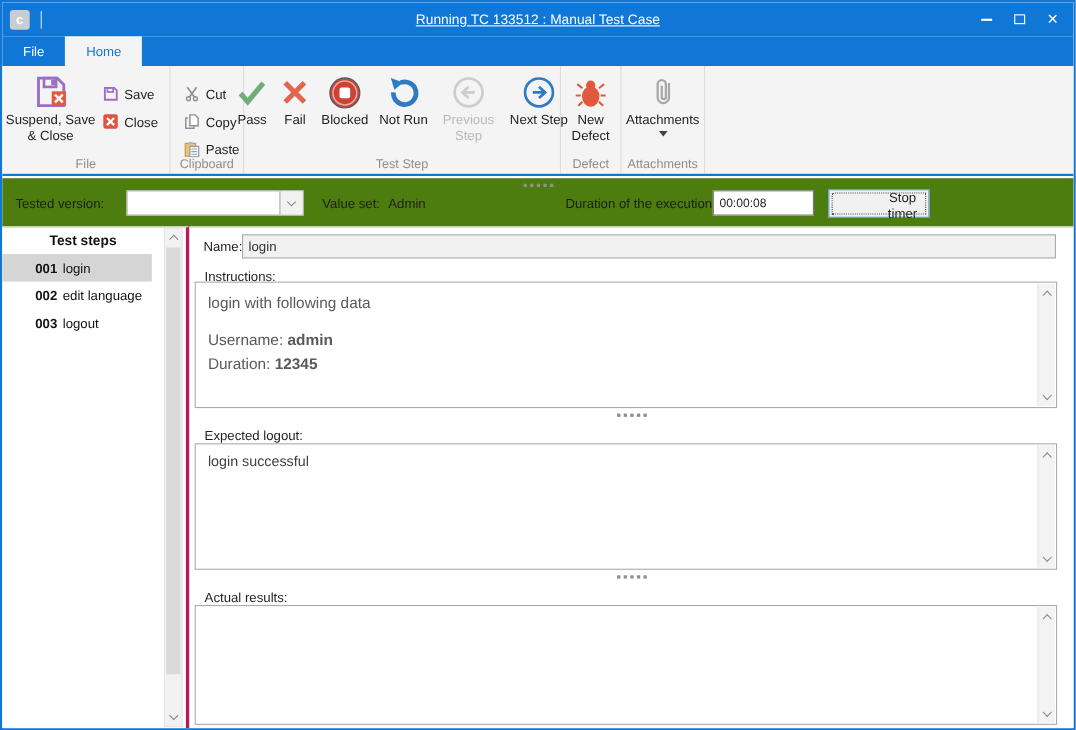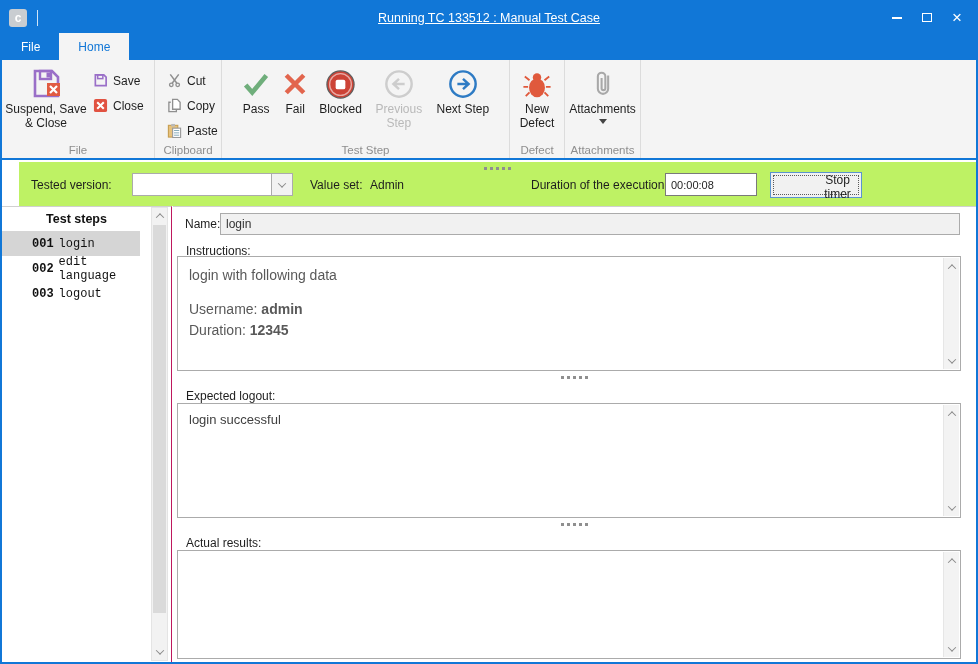--- a/index.html
+++ b/index.html
@@ -48,36 +48,36 @@
     font-size:11.5px; color:#8e8e8e;
   }
   .btn-large {
     display:flex; flex-direction:column; align-items:center;
     padding:6px 5px 0 5px; height:84px;
   }
   .btn-large .icon-box { height:36px; display:flex; align-items:center; justify-content:center; }
   .btn-large .lbl { font-size:12px; color:#1e1e1e; text-align:center; line-height:1.2; white-space:nowrap; }
   .btn-large .lbl.wrap { white-space:normal; width:54px; }
   .btn-large.disabled .lbl { color:#b9b9b9; }
-  .btn-small { display:flex; align-items:center; height:25px; }
+  .btn-small { display:flex; align-items:flex-end; height:25px; }
   .btn-small .icon-box { width:20px; display:flex; justify-content:center; }
   .btn-small .lbl { font-size:12px; color:#1e1e1e; margin-left:3px; white-space:nowrap; }
 
   .g-file { width:153px; display:flex; }
   .g-file .bigwrap { width:88px; }
   .g-file .bigwrap .lbl { white-space:normal; width:84px; }
   .g-file .smallcol { padding-top:8px; }
   .g-clip { width:67px; padding:8px 0 0 9px; }
   .g-step { width:288px; display:flex; justify-content:center; }
   .g-defect { width:55px; }
   .g-attach { width:76px; }
   .caret-down { width:0; height:0; border-left:4px solid transparent; border-right:4px solid transparent; border-top:5px solid #444; margin:3px auto 0; }
 
   
-  .toolbar { position:absolute; top:160px; left:17px; right:0; height:44px; background:#bef264; }
+  .toolbar { position:absolute; top:160px; left:0; right:0; height:44px; background:#4d7c0f; }
   .grip { display:flex; gap:3px; justify-content:center; }
   .grip .dot { width:3px; height:3px; background:#8f8f8f; }
   .toolbar .grip { position:absolute; top:5px; left:0; right:0; }
   .tb-label { position:absolute; top:16px; font-size:12px; color:#1e1e1e; white-space:nowrap; }
   .combo {
     position:absolute; left:113px; top:11px; width:161px; height:23px;
     background:#fff; border:1px solid #ababab; display:flex;
   }
   .combo .chev-btn {
     margin-left:auto; width:21px; background:#f2f2f2; border-left:1px solid #ababab;
@@ -92,24 +92,24 @@
   }
   .stop-btn {
     position:absolute; left:751px; top:10px; width:92px; height:26px;
     background:#f1f1f1; border:1px solid #5b93cf; font-family:inherit; font-size:12px; color:#1e1e1e;padding-left:43px;
   }
   .stop-btn .focus-dots { position:absolute; inset:2px; border:1px dotted #5a5a5a; pointer-events:none; }
 
   
   .sidebar {
     position:absolute; left:0; top:204px; bottom:0; width:170px;
-    background:#fff; border-top:1px solid #d0d0d0; border-right:1px solid #be185d;
+    background:#fff; border-top:1px solid #d0d0d0; border-right:3px solid #be185d;
   }
   .sb-header { height:24px; display:flex; align-items:center; justify-content:center; font-size:12.5px; font-weight:bold; color:#111; padding-right:20px; }
-  .sb-item { height:25px; display:flex; align-items:center; padding-left:30px; font-size:12px; color:#111; margin-right:31px;font-family:Liberation Mono, monospace; }
+  .sb-item { height:25px; display:flex; align-items:center; padding-left:30px; font-size:12px; color:#111; margin-right:31px; }
   .sb-item .num { font-weight:bold; margin-right:5px; }
   .sb-item.selected { background:#d5d5d5; }
   .v-scroll {
     position:absolute; top:0; bottom:1px; right:3px; width:17px;
     background:#f2f2f2; border:1px solid #e4e4e4;
   }
   .v-scroll .arr { position:absolute; left:0; right:0; height:16px; display:flex; align-items:center; justify-content:center; }
   .v-scroll .arr.top { top:0; } .v-scroll .arr.bottom { bottom:0; }
   .v-scroll .thumb { position:absolute; left:1px; right:1px; background:#dadada; }
 
@@ -252,20 +252,29 @@
       <div class="btn-large">
         <div class="icon-box">
           <svg width="31" height="31" viewBox="0 0 32 32">
             <circle cx="16" cy="16" r="14" fill="#cc4336" stroke="#5d5d5d" stroke-width="1.3"></circle>
             <circle cx="16" cy="16" r="11.2" fill="none" stroke="#fff" stroke-width="1.4" opacity="0.55"></circle>
             <rect x="11" y="11" width="10" height="10" rx="2" fill="#fff"></rect>
           </svg>
         </div>
         <div class="lbl">Blocked</div>
       </div>
+      <div class="btn-large">
+        <div class="icon-box">
+          <svg width="30" height="30" viewBox="0 0 32 32">
+            <path d="M13 6.5 a11 11 0 1 1 -7 9.5" fill="none" stroke="#2e7bc4" stroke-width="4.6"></path>
+            <path d="M3.5 2 L15.5 6.5 L7 13.5 Z" fill="#2e7bc4"></path>
+          </svg>
+        </div>
+        <div class="lbl">Not Run</div>
+      </div>
       <div class="btn-large disabled">
         <div class="icon-box">
           <svg width="30" height="30" viewBox="0 0 32 32">
             <circle cx="16" cy="16" r="13.5" fill="none" stroke="#cdcdcd" stroke-width="2.6"></circle>
             <path d="M22 16 H11 M16 10.5 L10 16 L16 21.5" fill="none" stroke="#cdcdcd" stroke-width="2.6"></path>
           </svg>
         </div>
         <div class="lbl wrap">Previous Step</div>
       </div>
       <div class="btn-large">

